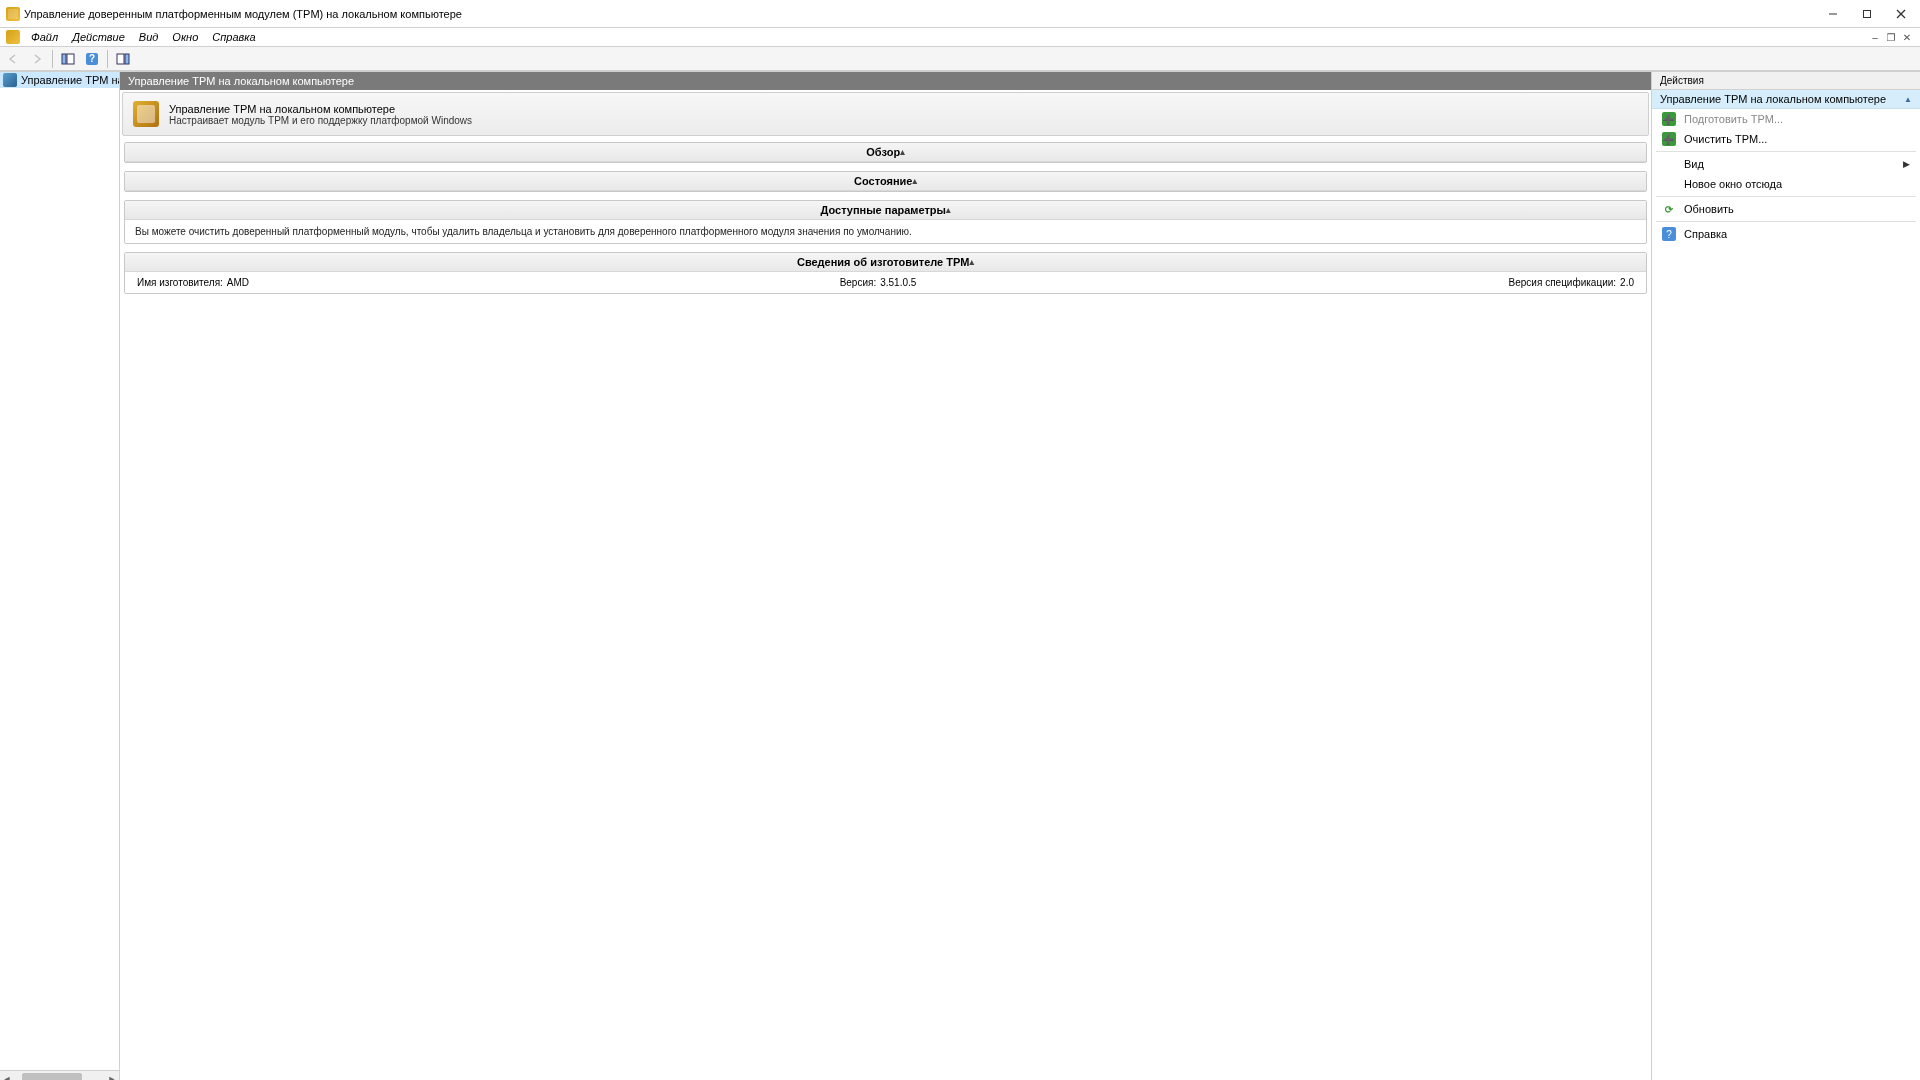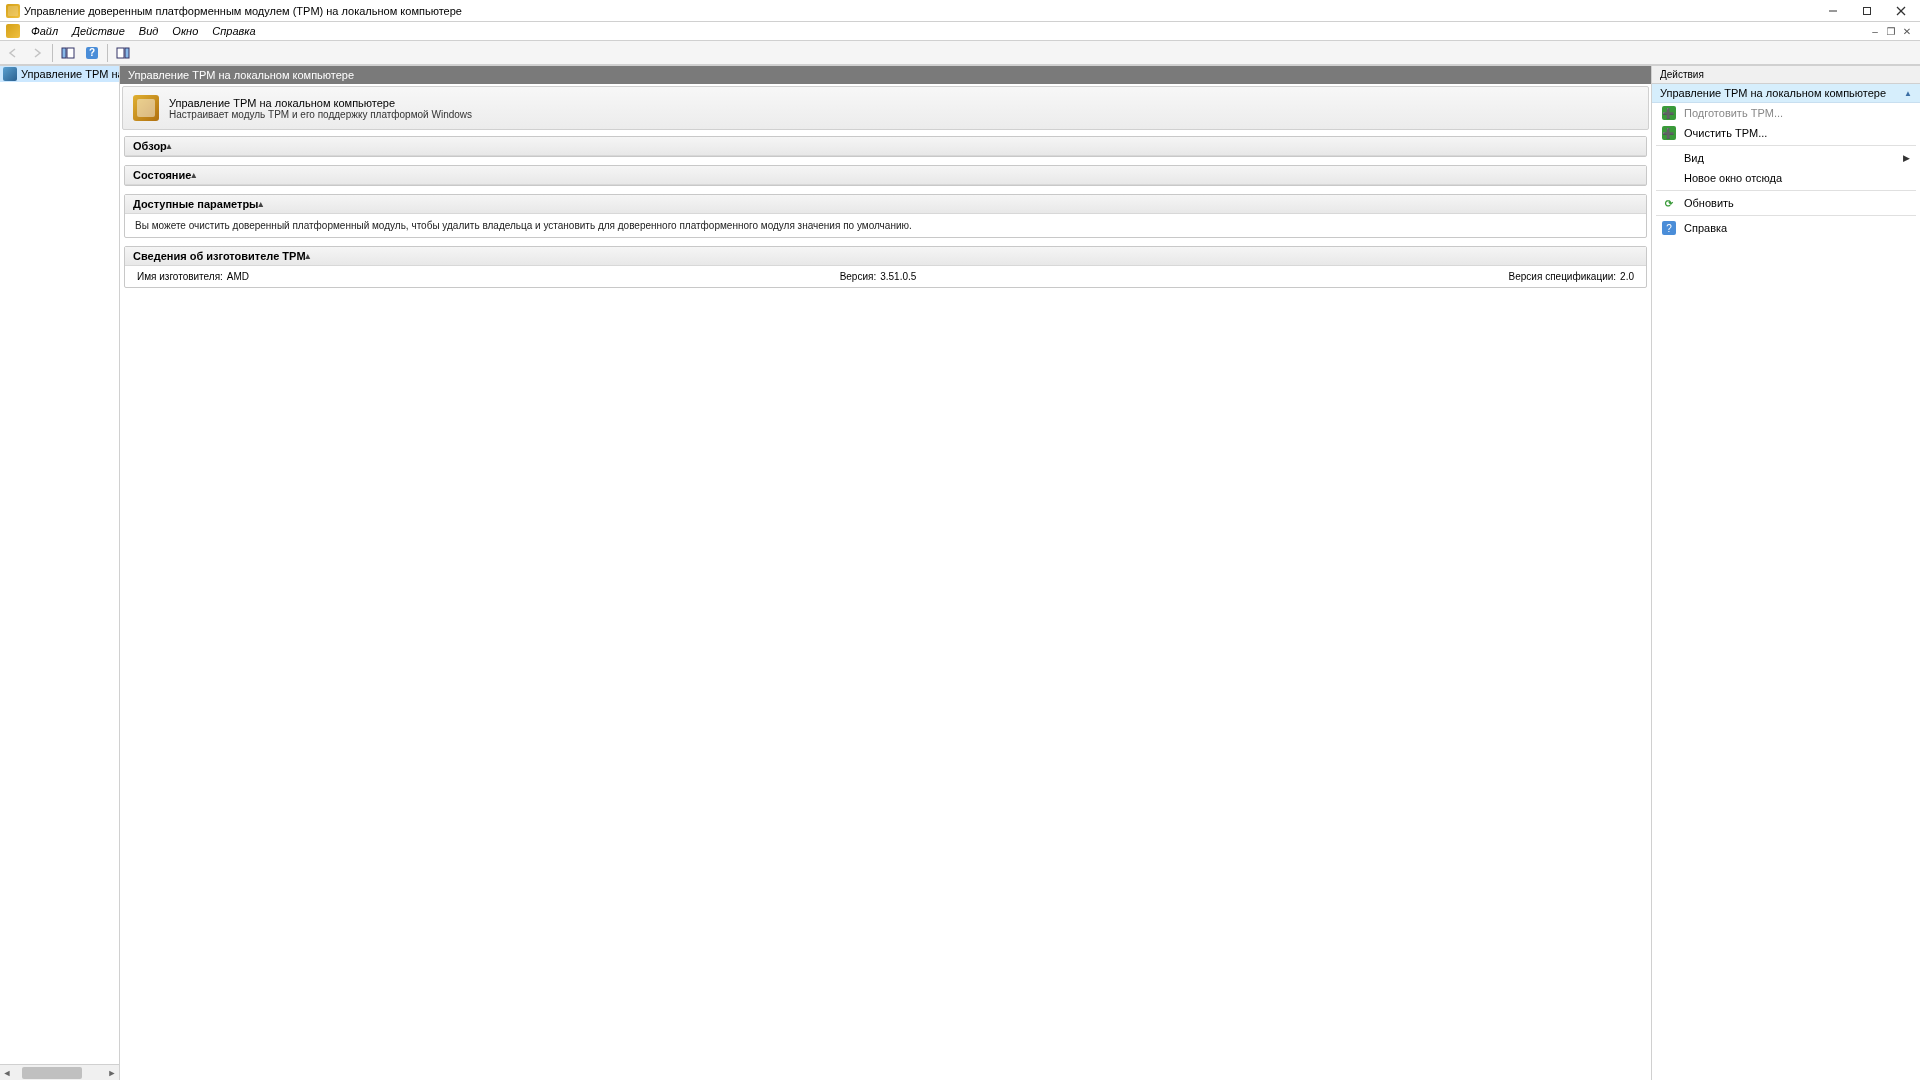--- a/index.html
+++ b/index.html
@@ -1,19 +1,19 @@
 <!DOCTYPE html>
 <html><head>
 <meta charset="utf-8">
 <style>
 * { margin: 0; padding: 0; box-sizing: border-box; }
 body { font-family: "Segoe UI", Tahoma, sans-serif; font-size: 11px; background: #fff; overflow: hidden; }
 
 
-.titlebar { height: 22px; display: flex; align-items: center; padding: 0 2px; background: #fff; border-bottom: 1px solid #d0d0d0; }
+.titlebar { height: 28px; display: flex; align-items: center; padding: 0 2px; background: #fff; border-bottom: 1px solid #d0d0d0; }
 .titlebar .app-icon { width: 14px; height: 14px; margin: 0 4px; background: linear-gradient(135deg,#d4a017,#f0c040); border-radius: 2px; position: relative; }
 .titlebar .app-icon::after { content:""; position:absolute; inset:2px; background:#fff3; border-radius:1px; }
 .titlebar .title { flex: 1; font-size: 11px; }
 .winbtns { display:flex; gap:0; }
 .winbtn { width: 34px; height: 20px; display:flex; align-items:center; justify-content:center; color:#333; cursor:pointer; }
 
 
 .menubar { height: 19px; display:flex; align-items:center; padding: 0 2px; background:#fff; border-bottom:1px solid #d0d0d0; }
 .menubar .app-icon { width:14px; height:14px; margin:0 4px; background:linear-gradient(135deg,#d4a017,#f0c040); border-radius:2px; }
 .menuitem { padding: 4px 7px; cursor:pointer;font-style:italic; }
@@ -37,21 +37,21 @@
 
 .centerpane { flex:1; display:flex; flex-direction:column; border-right:1px solid #d0d0d0; overflow:auto; }
 .centerheader { background:#7a7a7a; color:#fff; padding:3px 8px; font-size:11px; font-weight:500; }
 .infoheader { display:flex; align-items:center; gap:10px; padding:8px 10px; border:1px solid #d0d0d0; margin:2px; background:linear-gradient(#f7f7f7,#ececec); border-radius:2px; }
 .infoheader .bigicon { width:26px; height:26px; background:linear-gradient(135deg,#e0b030,#b07010); border-radius:3px; position:relative; flex-shrink:0; }
 .infoheader .bigicon::after { content:""; position:absolute; inset:4px; background:#fff7; border-radius:2px; }
 .infoheader .infotext .line1 { font-size:11px; }
 .infoheader .infotext .line2 { font-size:10px; color:#333; }
 
 .section { margin:4px; border:1px solid #c8c8c8; border-radius:2px; }
-.secheader { display:flex; align-items:center; justify-content:flex-start; padding:3px 8px; background:linear-gradient(#f5f5f5,#e8e8e8); font-weight:bold; font-size:11px; border-bottom:1px solid #d8d8d8; }
+.secheader { display:flex; align-items:center; justify-content:center; padding:3px 8px; background:linear-gradient(#f5f5f5,#e8e8e8); font-weight:bold; font-size:11px; border-bottom:1px solid #d8d8d8; }
 .secheader .collapse { font-size:9px; color:#444; cursor:pointer; }
 .secbody { padding:6px 10px; font-size:10px; color:#222; }
 .manuf-row { display:flex; padding:5px 12px; font-size:10px; }
 .manuf-row .mcell { display:flex; gap:4px; }
 .manuf-row .mcell.left { flex:0 0 33%; }
 .manuf-row .mcell.mid { flex:0 0 33%; justify-content:center; }
 .manuf-row .mcell.right { flex:1; justify-content:flex-end; }
 
 
 .actionspane { width:268px; background:#fff; display:flex; flex-direction:column; }

